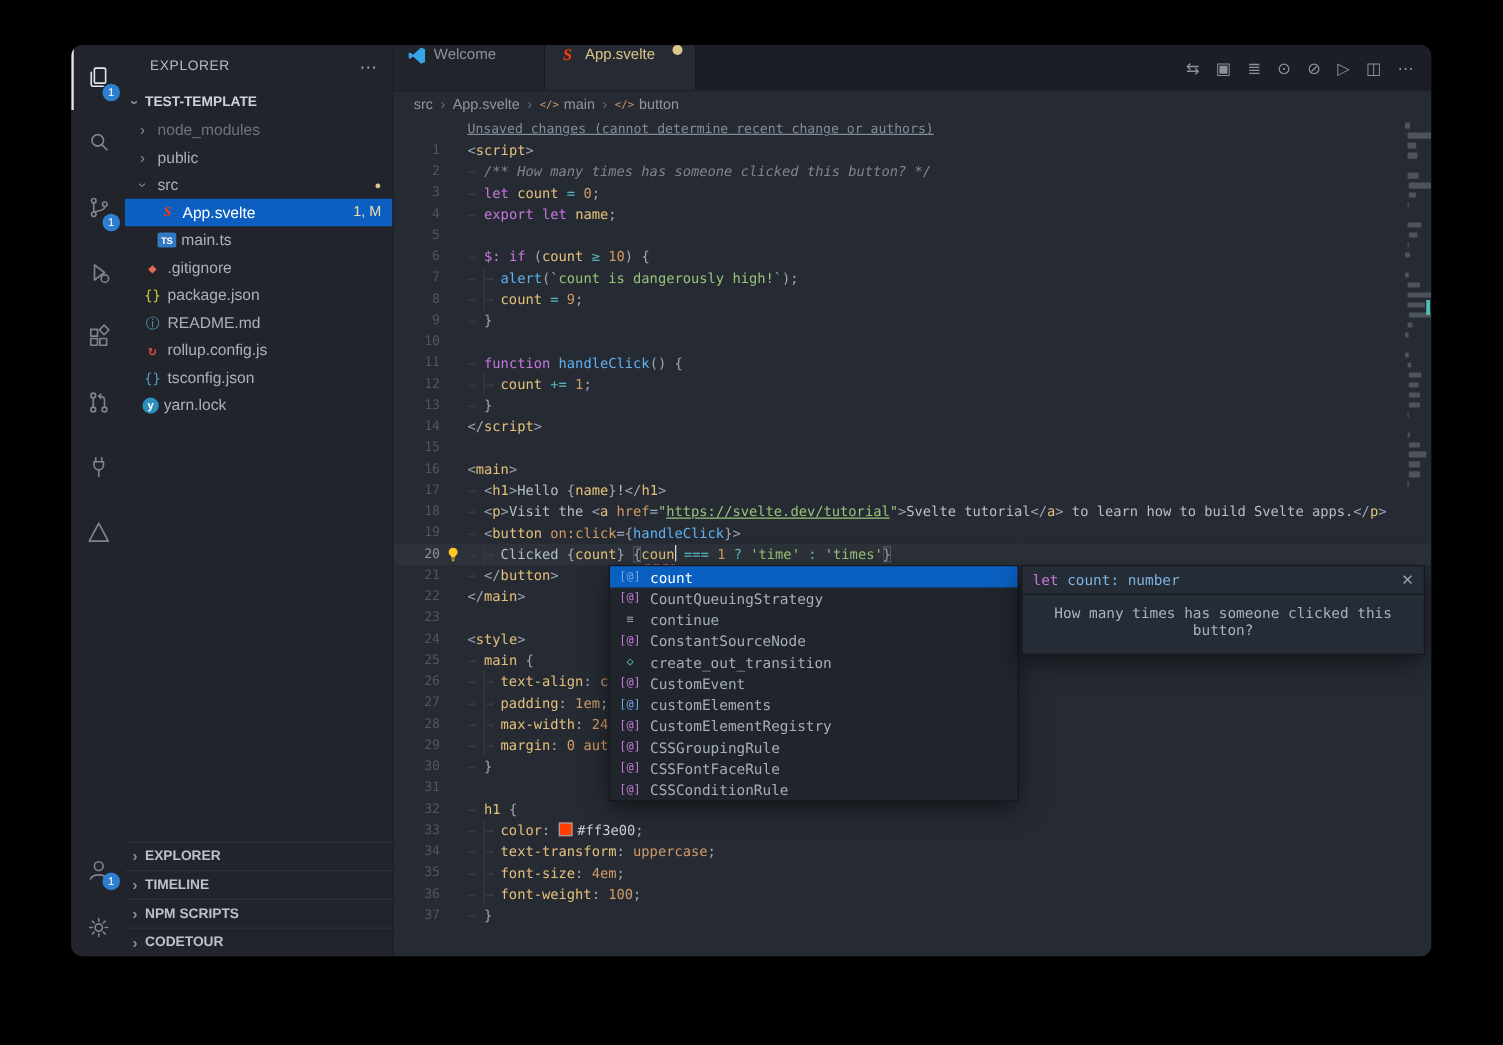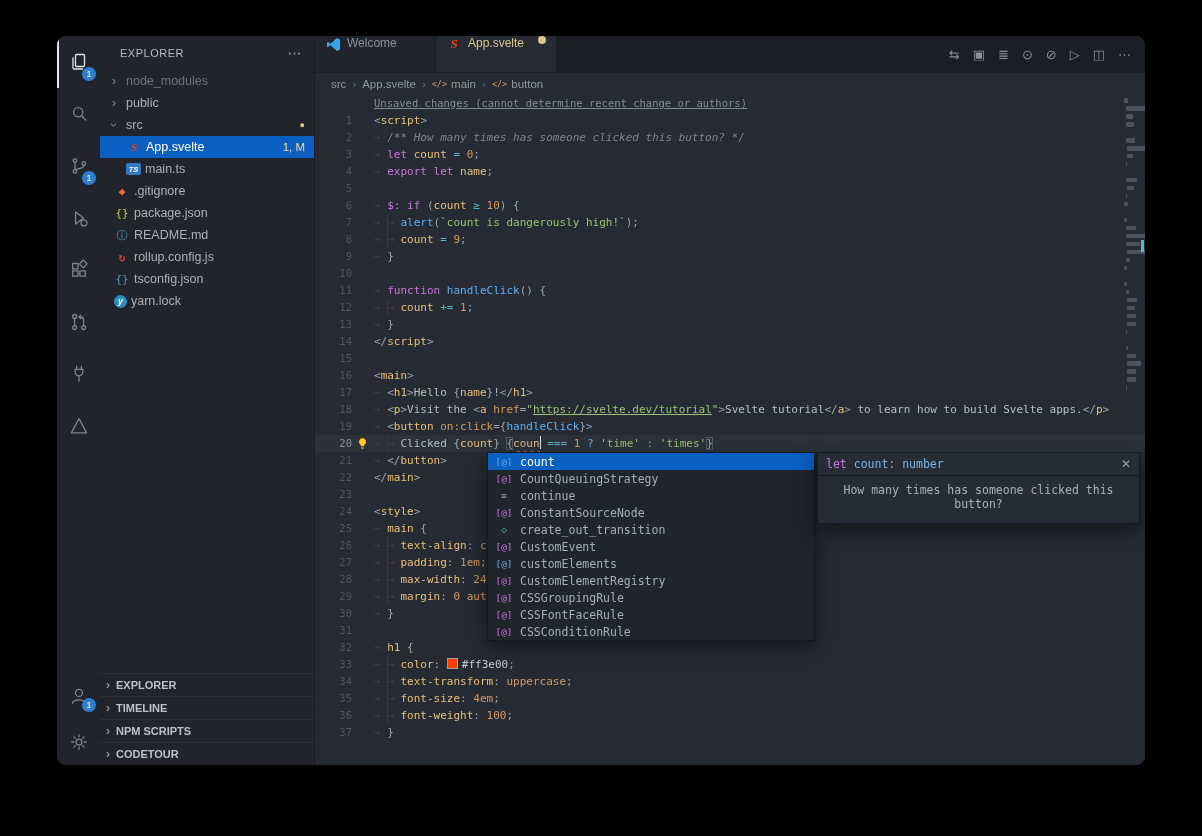--- a/index.html
+++ b/index.html
@@ -39,21 +39,21 @@
   .trow.sel{background:#0c5fc0;}
   .trow.sel .tlab{color:#fff;}
   .pad{display:inline-block;flex:none;}
   .tlab{margin-left:4px;white-space:nowrap;}
   .dim{color:#6b7380;}
   .fico{width:16px;text-align:center;font-size:11px;flex:none;font-family:"DejaVu Sans Mono",monospace;}
   .c-svelte{color:#ff3e00;font-weight:700;font-family:"Liberation Serif",serif;font-style:italic;}
   .c-git{color:#e8694f}.c-json{color:#cbcb41}.c-json2{color:#519aba}.c-info{color:#519aba}
   .c-rollup{color:#d0453e;font-weight:700}
   .chip{width:15px;height:12px;border-radius:2px;color:#fff;font-size:7.5px;font-weight:700;
-    display:flex;align-items:center;justify-content:center;flex:none;font-style:italic;}
+    display:flex;align-items:center;justify-content:center;flex:none;}
   .chip.c-ts{background:#3178c6;}
   .chip.c-yarn{background:#2c8ebb;border-radius:50%;width:13px;height:13px;font-size:9px;}
   .badge-txt{margin-left:auto;color:#dcc88a;font-size:11.5px;}
   .trow.sel .badge-txt{color:#f4ddae;}
   .dot{margin-left:auto;color:#dcc88a;font-size:9px;}
   .sb-bottom{flex:none;}
   .sec{height:22px;border-top:1px solid #2b2f37;display:flex;align-items:center;font-weight:700;
     font-size:11px;color:#bcc2cb;cursor:pointer;}
   
   .editorcol{flex:1;display:flex;flex-direction:column;min-width:0;background:#262b33;}
@@ -222,20 +222,24 @@
                 <path d="M11 3.8v2.1M11 16.1v2.1M3.8 11h2.1M16.1 11h2.1M5.9 5.9l1.5 1.5M14.6 14.6l1.5 1.5M16.1 5.9l-1.5 1.5M7.4 14.6l-1.5 1.5"></path>
               </svg>
             </span>
           </div>
         </div>
     </nav>
     <aside class="sidebar">
       <div class="sb-title">
         <span>EXPLORER</span>
         <span class="more">⋯</span>
+      </div>
+      <div class="sb-sec">
+        <span class="chev open">›</span>
+        <span>TEST-TEMPLATE</span>
       </div>
       <div class="tree" id="tree">
           <div class="trow">
             <span class="pad" style="width: 6px;"></span>
             <span class="chev">›</span>
             <span class="tlab dim">node_modules</span>
           </div>
           <div class="trow">
             <span class="pad" style="width: 6px;"></span>
             <span class="chev">›</span>

